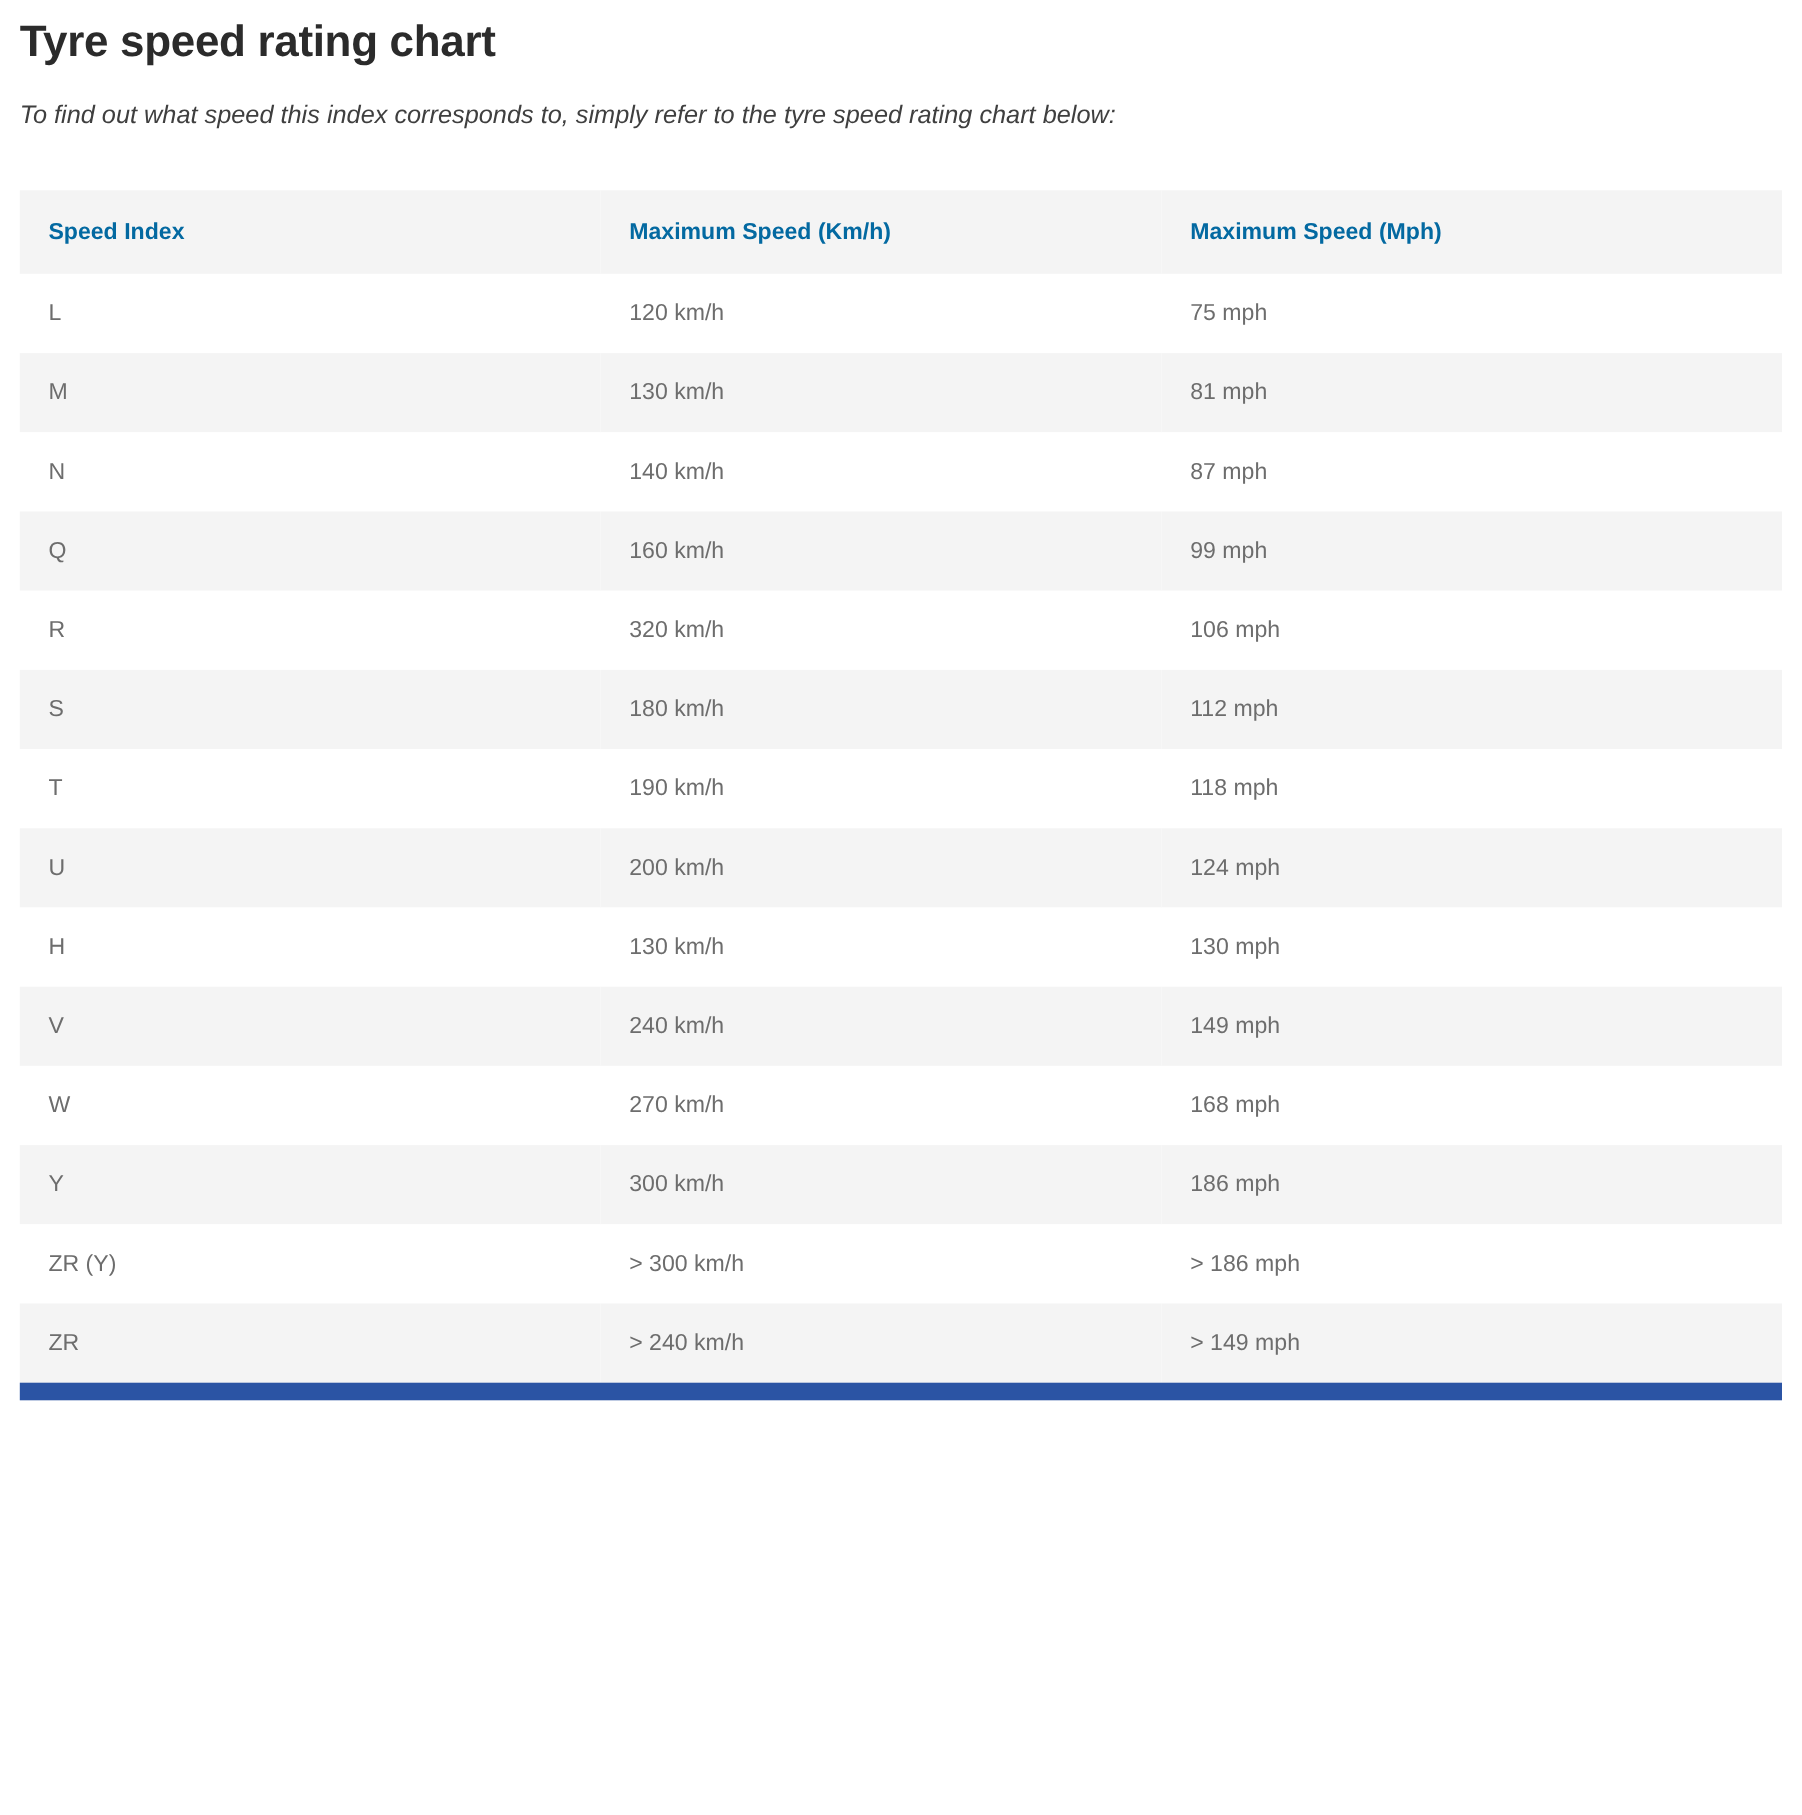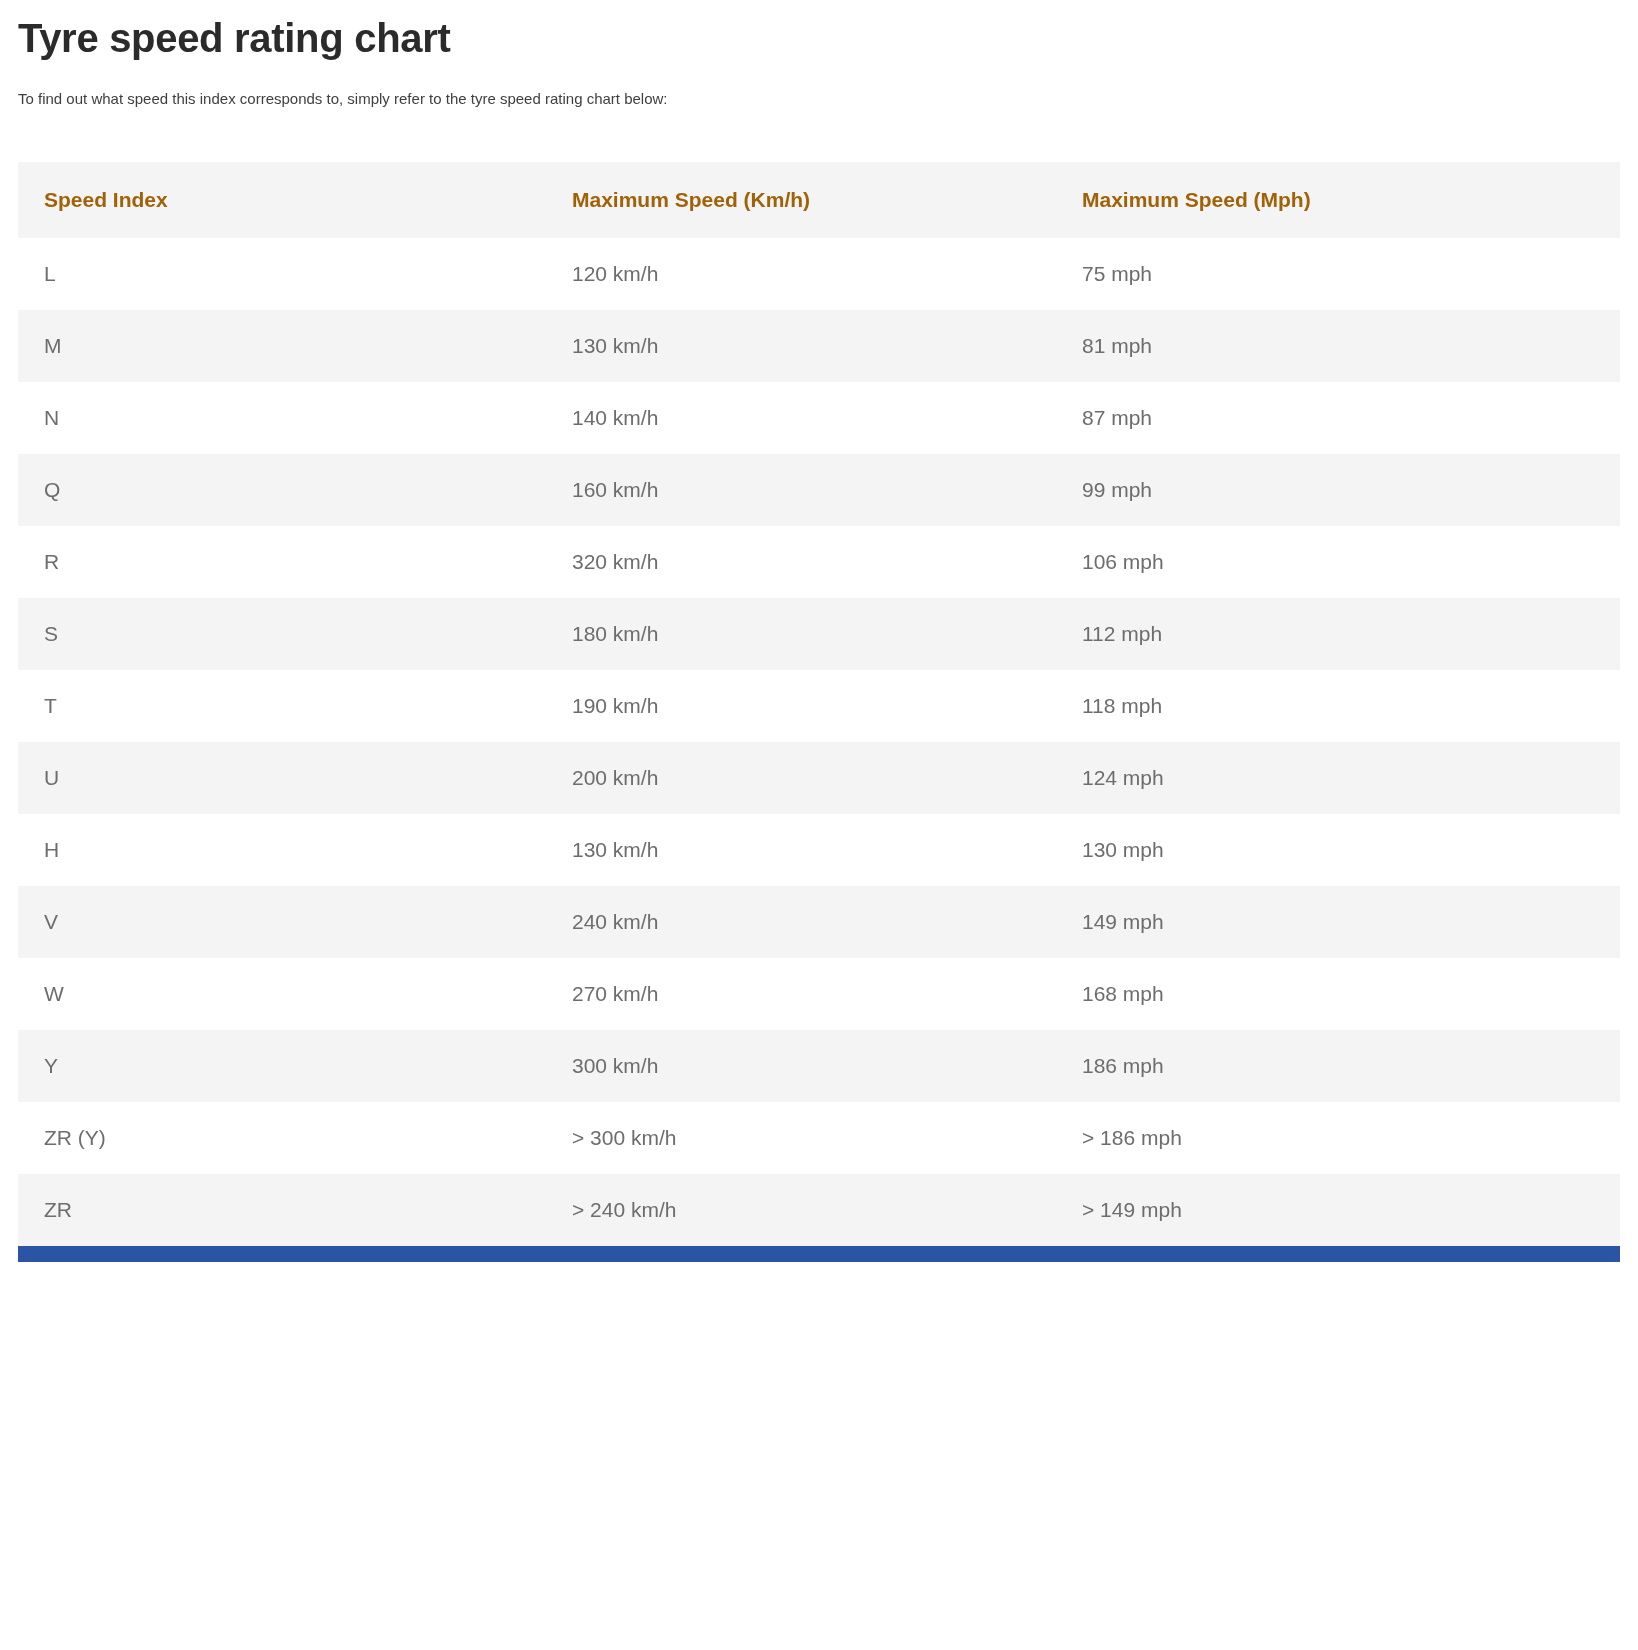--- a/index.html
+++ b/index.html
@@ -21,35 +21,36 @@
   }
   h1.page-title {
     font-size: 40px;
     line-height: 1.2;
     font-weight: bold;
     color: #2b2b2b;
     margin: 0 0 26px 0;
     letter-spacing: -0.3px;
   }
   p.intro {
-    font-size: 15px;
+    font-size: 23px;
     line-height: 1.45;
     color: #3f3f3f;
     margin: 0 0 52px 0;
+    font-style: italic;
   }
   table.speed-table {
     width: 1602px;
     border-collapse: collapse;
     table-layout: fixed;
     font-size: 21px;
   }
   table.speed-table th {
     text-align: left;
     font-weight: bold;
-    color: #a16207;
+    color: #0369a1;
     background: #f4f4f4;
     padding: 26px 0 26px 26px;
     font-size: 21px;
     border: none;
   }
   table.speed-table td {
     text-align: left;
     color: #6d6d6d;
     padding: 24px 0 24px 26px;
     border: none;

